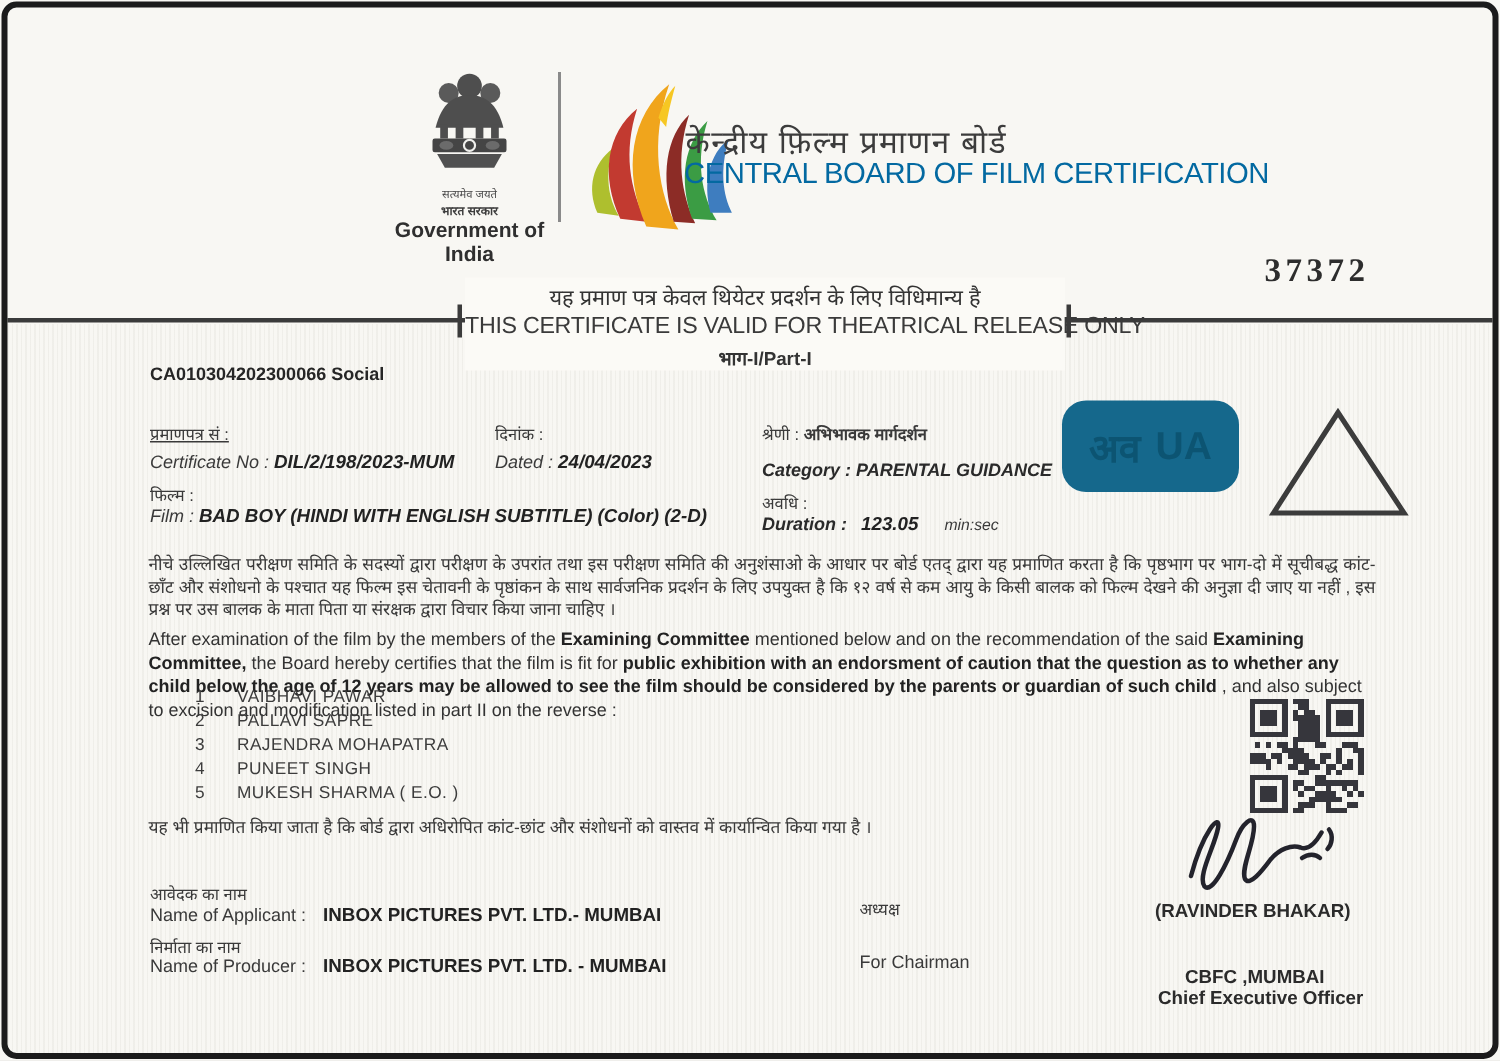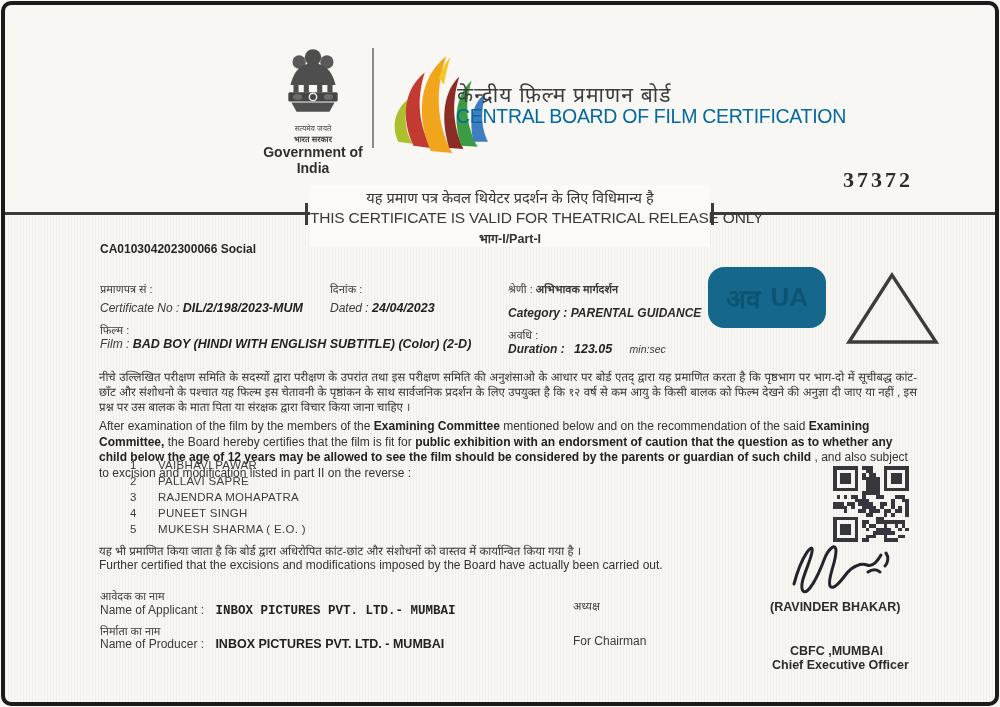--- a/index.html
+++ b/index.html
@@ -114,21 +114,21 @@
   <div class="rule-cap cap-l"></div>
   <div class="rule-cap cap-r"></div>
   <div class="abs banner">
     <div class="banner-hi">यह प्रमाण पत्र केवल थियेटर प्रदर्शन के लिए विधिमान्य है</div>
     <div class="banner-en">THIS CERTIFICATE IS VALID FOR THEATRICAL RELEASE ONLY</div>
     <div class="banner-part">भाग-I/Part-I</div>
   </div>
 
   <div class="abs ref-code">CA010304202300066 Social</div>
 
-  <div class="abs lbl" style="left:100px; top:281px;">प्रमाणपत्र सं :</div>
+  <div class="abs lbl" style="left:100px; top:281px;text-decoration:underline;">प्रमाणपत्र सं :</div>
   <div class="abs lbl-en" style="left:100px; top:301px;">
     <span>Certificate No :</span>
     <span class="val">DIL/2/198/2023-MUM</span>
   </div>
   <div class="abs lbl" style="left:330px; top:281px;">दिनांक :</div>
   <div class="abs lbl-en" style="left:330px; top:301px;">
     <span>Dated :</span>
     <span class="val">24/04/2023</span>
   </div>
   <div class="abs lbl" style="left:100px; top:322px;">फिल्म :</div>
@@ -418,26 +418,25 @@
       <rect x="6" y="20" width="1" height="1"></rect>
       <rect x="8" y="20" width="1" height="1"></rect>
       <rect x="9" y="20" width="1" height="1"></rect>
       <rect x="14" y="20" width="1" height="1"></rect>
       <rect x="15" y="20" width="1" height="1"></rect>
       <rect x="16" y="20" width="1" height="1"></rect>
       <rect x="17" y="20" width="1" height="1"></rect>
     </svg>
 
   <div class="abs certified-hi">यह भी प्रमाणित किया जाता है कि बोर्ड द्वारा अधिरोपित कांट-छांट और संशोधनों को वास्तव में कार्यान्वित किया गया है ।</div>
-  <div class="abs certified-en">Further certified that the excisions and modifications imposed by the Board have actually been carried out.</div>
 
   <div class="abs f-lbl-hi" style="left:100px; top:588px;">आवेदक का नाम</div>
   <div class="abs f-line" style="left:100px; top:603px;">
     <span>Name of Applicant :</span>
-    <span class="val" style="margin-left:8px;font-family:Liberation Mono, monospace;">INBOX PICTURES PVT. LTD.- MUMBAI</span>
+    <span class="val" style="margin-left:8px;">INBOX PICTURES PVT. LTD.- MUMBAI</span>
   </div>
   <div class="abs f-lbl-hi" style="left:100px; top:623px;">निर्माता का नाम</div>
   <div class="abs f-line" style="left:100px; top:637px;">
     <span>Name of Producer :</span>
     <span class="val" style="margin-left:8px;">INBOX PICTURES PVT. LTD. - MUMBAI</span>
   </div>
 
   <div class="abs chairman-hi">अध्यक्ष</div>
   <div class="abs chairman-en">For Chairman</div>
 

